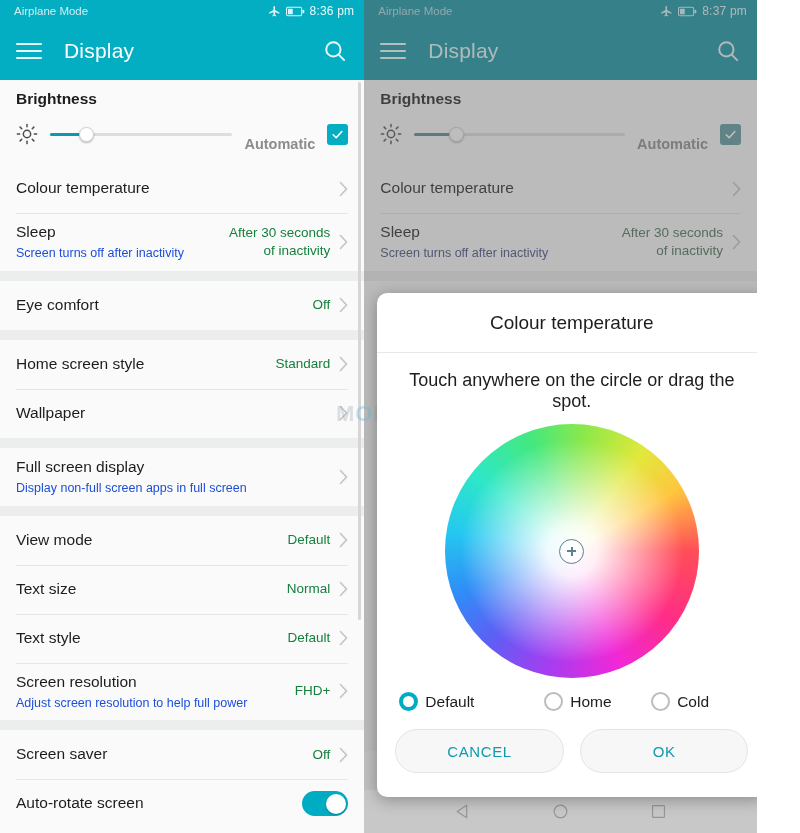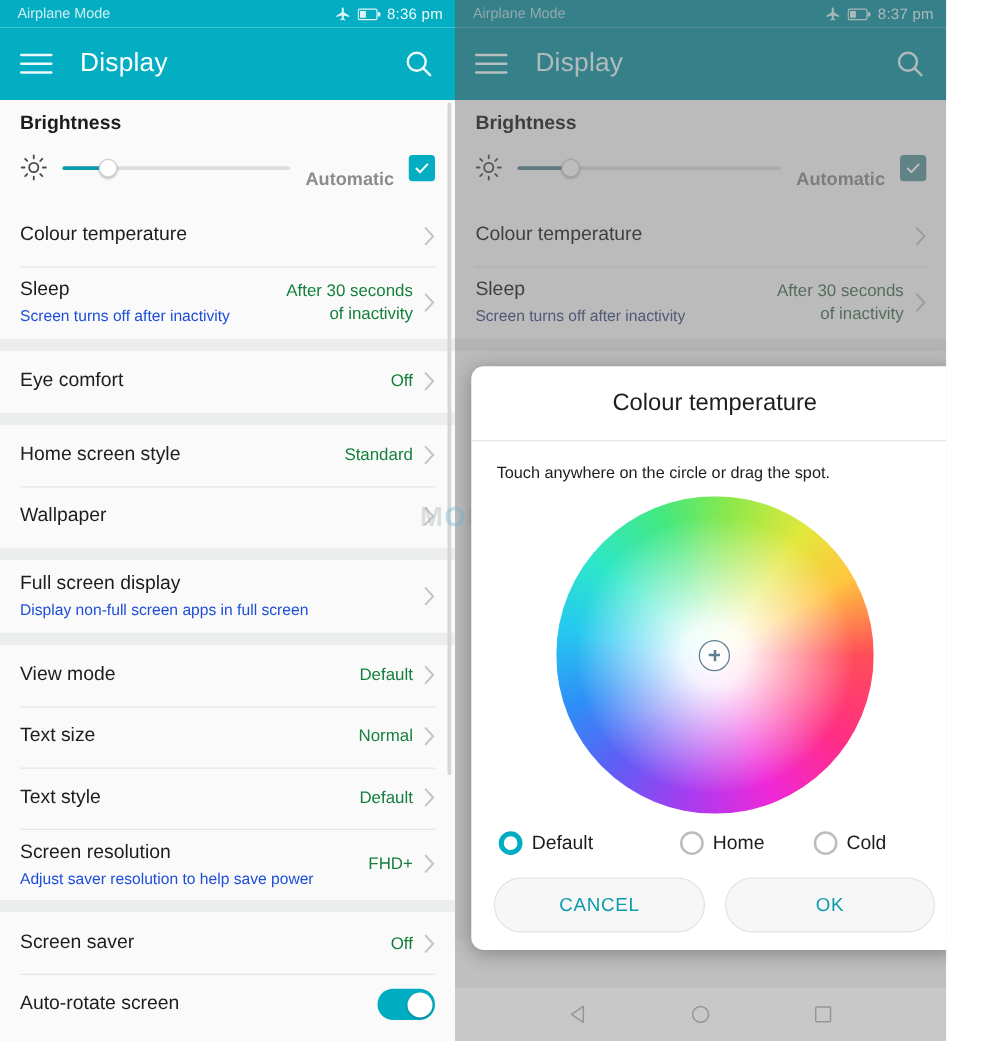--- a/index.html
+++ b/index.html
@@ -114,21 +114,21 @@
     position: absolute; left: 13px; top: 293px; width: 389px;
     background: #ffffff; border-radius: 10px;
     box-shadow: 0 3px 16px rgba(0,0,0,.30);
     overflow: hidden; z-index: 5;
   }
   .dialog-title {
     text-align: center; font-size: 19px; color: #1d1d1d;
     padding: 19px 10px 18px; border-bottom: 1px solid #e8e8e8;
   }
   .dialog-hint {
-    font-size: 13px; color: #1d1d1d; padding: 17px 20px 8px;
+    text-align: center; font-size: 18px; color: #1d1d1d; padding: 17px 10px 8px;
   }
   .wheel-wrap { display: flex; justify-content: center; padding: 4px 0 6px; }
   .wheel { position: relative; width: 254px; height: 254px; }
   .wheel-disc {
     position: absolute; inset: 0; border-radius: 50%;
     background:
       radial-gradient(circle at 50% 50%, rgba(255,255,255,1) 0%, rgba(255,255,255,.92) 14%, rgba(255,255,255,0) 62%),
       conic-gradient(from 90deg,
         #ff4d58 0deg,   #ff2d86 35deg,  #f028d8 68deg,
         #a93cf0 100deg, #5f5ef5 132deg, #2f8df7 160deg,
@@ -151,21 +151,21 @@
   .radio-opt { display: flex; align-items: center; gap: 7px; cursor: pointer; }
   .radio-opt:nth-child(1) { width: 42%; }
   .radio-opt:nth-child(2) { width: 31%; }
   .radio-ring {
     width: 19px; height: 19px; border-radius: 50%;
     border: 2px solid #bdbdbd; flex: none;
   }
   .radio-opt.checked .radio-ring { border: 4px solid #00acc1; }
   .radio-label { font-size: 15.5px; color: #1d1d1d; }
 
-  .dialog-actions { display: flex; gap: 16px; padding: 14px 18px 14px; justify-content: space-between; }
+  .dialog-actions { display: flex; gap: 16px; padding: 14px 18px 24px; justify-content: space-between; }
   .dlg-btn {
     flex: 1; height: 44px; border-radius: 22px; background: #f7f7f7;
     border: 1px solid #e4e4e4; display: flex; align-items: center;
     justify-content: center; font-size: 15px; color: #0f9aad;
     letter-spacing: .6px; cursor: pointer;
   }
 
   
   .watermark {
     position: absolute; left: 336px; top: 401px; z-index: 3;
@@ -328,21 +328,21 @@
             <div class="row-title">Text style</div>
           </div>
         <div class="row-value">Default</div>
         <svg class="chevron" width="9" height="16" viewBox="0 0 9 16" fill="none" stroke="#c4c4c4" stroke-width="1.6" stroke-linecap="round">
             <polyline points="1.5,1.5 7.5,8 1.5,14.5"></polyline>
           </svg>
       </div>
       <div class="row">
         <div class="row-main">
           <div class="row-title">Screen resolution</div>
-          <div class="row-sub">Adjust saver resolution to help save power</div>
+          <div class="row-sub">Adjust screen resolution to help full power</div>
         </div>
         <div class="row-value">FHD+</div>
         <svg class="chevron" width="9" height="16" viewBox="0 0 9 16" fill="none" stroke="#c4c4c4" stroke-width="1.6" stroke-linecap="round">
             <polyline points="1.5,1.5 7.5,8 1.5,14.5"></polyline>
           </svg>
       </div>
 
       <div class="gap"></div>
 
       <div class="row">

